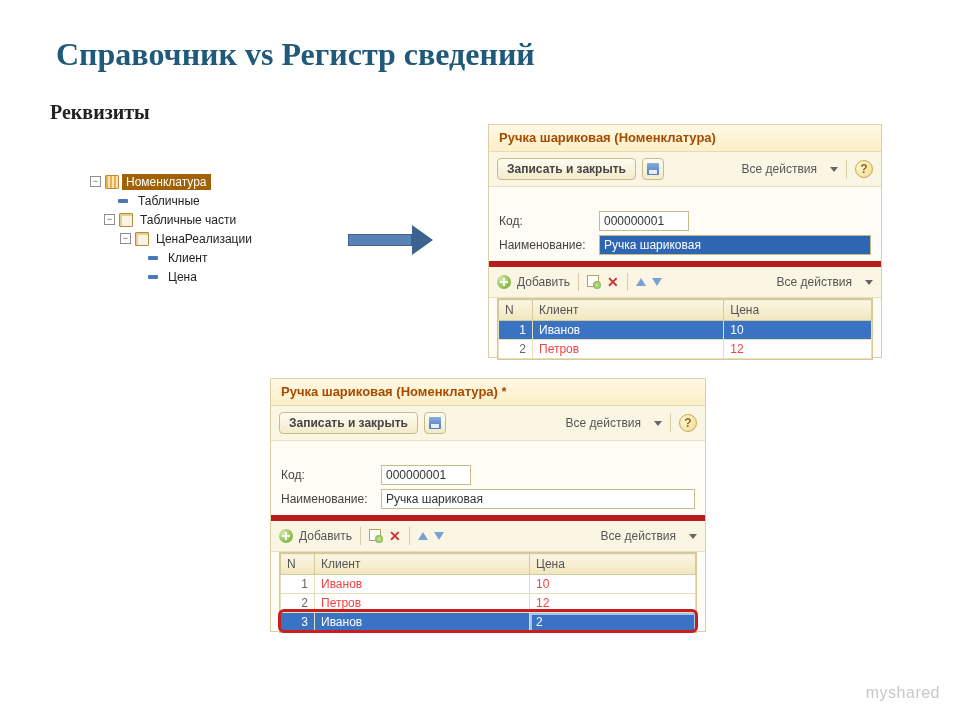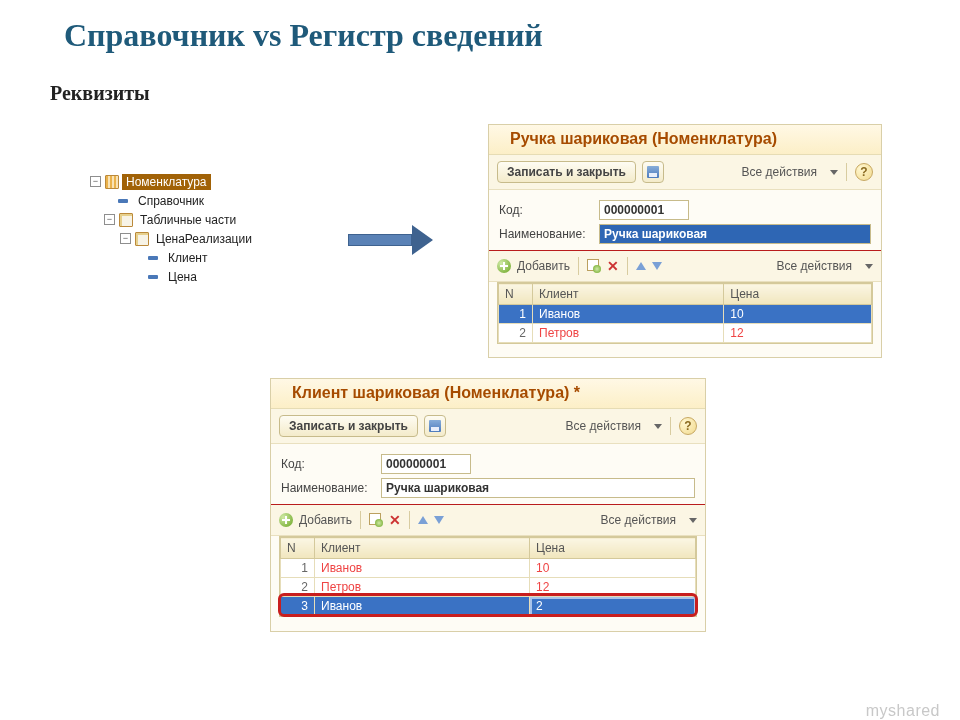--- a/index.html
+++ b/index.html
@@ -11,22 +11,21 @@
     font-family: Arial, Tahoma, sans-serif;
     font-size: 12px;
     color: #333;
     position: relative;
   }
   .slide-title {
     font-family: "Times New Roman", serif;
     font-size: 32px;
     font-weight: bold;
     color: #1f5a7a;
-    padding: 17px 0 10px 56px;
-    margin-left: 8px;
+    padding: 36px 0 10px 56px;
   }
   .subtitle {
     font-family: "Times New Roman", serif;
     font-size: 20px;
     font-weight: bold;
     color: #222;
     padding: 18px 0 4px 50px;
   }
   
   .tree {
@@ -69,32 +68,32 @@
     position: absolute;
     width: 394px;
     border: 1px solid #d9cfa8;
     background: #fefcf5;
   }
   .form-panel.top { left: 488px; top: 124px; height:234px;}
   .form-panel.bottom { left: 270px; top: 378px; width: 436px; height:254px;}
   .form-title {
     background: linear-gradient(#fff8e5,#fcefc7);
     border-bottom:1px solid #e6dcb4;
-    padding: 5px 21px 6px;
-    font-size: 16px;
+    padding: 5px 10px 6px;
+    font-size: 13px;
     font-weight: bold;
     color: #a64b00;
   }
   .toolbar {
     display:flex; align-items:center; gap:6px;
     padding: 6px 8px;
     border-bottom:1px solid #e9e0bf;
     background:#fbf6e4;
   }
-  .toolbar.inner { border-top:1px solid #b91c1c; border-bottom:1px solid #e9e0bf;}
+  .toolbar.inner { border-top:6px solid #b91c1c; border-bottom:1px solid #e9e0bf;}
   .btn {
     display:inline-flex; align-items:center;
     padding: 3px 9px;
     border: 1px solid #c7bb8b;
     border-radius: 4px;
     background: linear-gradient(#fefcf3,#f4ebca);
     font-weight: bold;
     color: #444;
     font-size: 12px;
     cursor: pointer;
@@ -107,26 +106,26 @@
   }
   .spacer { flex:1; }
   .link-btn {
     color:#555;font-size:12px;display:inline-flex;align-items:center;gap:13px;cursor:pointer;
   }
   .tri-down { width:0;height:0;border-left:4px solid transparent;border-right:4px solid transparent;border-top:5px solid #666;}
   .help-ico { width:18px;height:18px;border-radius:50%;border:1px solid #c7a862;background:radial-gradient(circle at 30% 30%,#fff7d0,#f2da8e);display:inline-flex;align-items:center;justify-content:center;color:#8a6a20;font-weight:bold;font-size:12px;}
   .disk-ico { width:12px;height:12px;background:linear-gradient(#87add9,#4d7bbd);border-radius:1px;position:relative;}
   .disk-ico:after{content:"";position:absolute;left:2px;bottom:1px;width:8px;height:4px;background:#e9effa;}
 
-  .form-body { padding: 6px 10px 2px; }
+  .form-body { padding: 20px 10px 2px; }
   .field-row { display:flex; align-items:center; margin: 4px 0; }
   .field-label { width: 100px; color:#444; }
   .text-input {
     border:1px solid #c7bb8b; background:#fff; padding:2px 4px; height:20px;
-    font-size:12px; color:#333;font-weight:bold;
+    font-size:12px; color:#333;
   }
   .text-input.code { width: 90px; }
   .text-input.name { flex:1; }
   .text-input.selected { background:#2e66b4; color:#fff; }
 
   .add-ico { width:14px;height:14px;border-radius:50%;background:radial-gradient(circle at 30% 30%,#cfe9a5,#6aa522);position:relative;display:inline-block;}
   .add-ico:before,.add-ico:after{content:"";position:absolute;background:#fff;}
   .add-ico:before{left:6px;top:3px;width:2px;height:8px;}
   .add-ico:after{left:3px;top:6px;width:8px;height:2px;}
   .clone-ico { width:14px;height:14px;position:relative;}
@@ -141,41 +140,41 @@
   .grid { border:1px solid #d4c99b; margin: 0 8px 8px; background:#fff;}
   .grid table { width:100%; border-collapse: collapse; font-size:12px;}
   .grid th { background:linear-gradient(#fbf6e4,#f1e6bd); border:1px solid #d4c99b; padding:3px 6px; font-weight:normal; color:#555; text-align:left;}
   .grid td { border:1px solid #e6ddb9; padding:2px 6px; color:#ef4444;}
   .grid td.n { text-align:right; color:#666; width:30px;}
   .grid tr.sel td { background:#3a72c4; color:#fff;}
   .grid td.cell-sel { outline:2px solid #a9c3ea; outline-offset:-2px; }
   .red-box { position:absolute; border:3px solid #c81e1e; border-radius:6px; pointer-events:none;}
 
   .watermark {
-    position:absolute; right:20px; bottom:0;
+    position:absolute; right:20px; bottom:18px;
     font-size:16px; color:#c8c8c8; letter-spacing:0.5px;
     font-family: Arial, sans-serif;
   }
 </style>
 </head>
 <body>
 
 <div class="slide-title">Справочник vs Регистр сведений</div>
 <div class="subtitle">Реквизиты</div>
 
 <div class="tree">
   <div class="tree-row">
     <span class="toggler">−</span>
     <span class="node-icon table"></span>
     <span class="tree-label selected">Номенклатура</span>
   </div>
   <div class="tree-row">
     <span class="indent" style="width:28px"></span>
     <span class="node-icon attr"></span>
-    <span class="tree-label">Справочник</span>
+    <span class="tree-label">Табличные</span>
   </div>
   <div class="tree-row">
     <span class="indent" style="width:14px"></span>
     <span class="toggler">−</span>
     <span class="node-icon subtable"></span>
     <span class="tree-label">Табличные части</span>
   </div>
   <div class="tree-row">
     <span class="indent" style="width:30px"></span>
     <span class="toggler">−</span>
@@ -259,21 +258,21 @@
           <td class="n">2</td>
           <td>Петров</td>
           <td>12</td>
         </tr>
       </tbody>
     </table>
   </div>
 </div>
 
 <div class="form-panel bottom">
-  <div class="form-title">Клиент шариковая (Номенклатура) *</div>
+  <div class="form-title">Ручка шариковая (Номенклатура) *</div>
   <div class="toolbar">
     <span class="btn">Записать и закрыть</span>
     <span class="icon-btn">
         <span class="disk-ico"></span>
       </span>
     <span class="spacer"></span>
     <span class="link-btn">
         <span>Все действия</span>
         <span class="tri-down"></span>
       </span>

